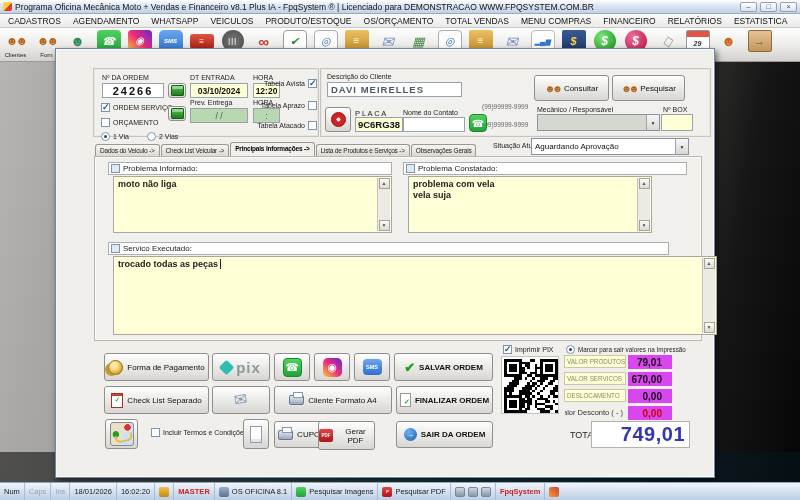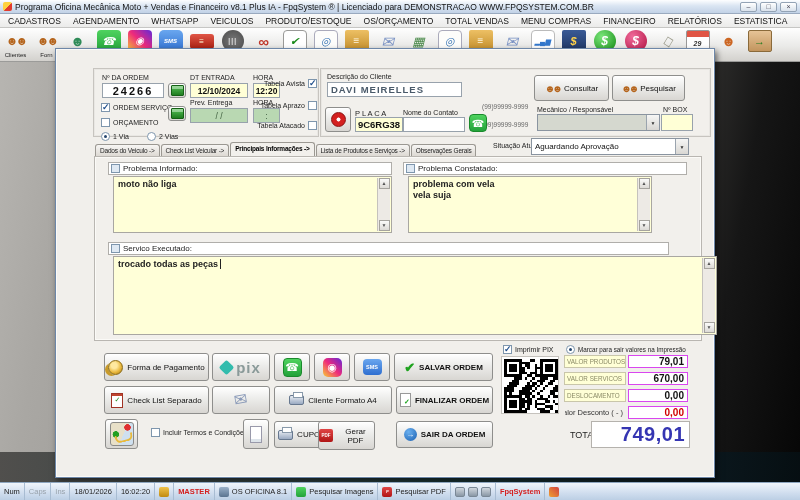--- a/index.html
+++ b/index.html
@@ -93,21 +93,21 @@
 .bluearrow{width:13px;height:13px;border-radius:50%;background:radial-gradient(circle at 35% 30%,#6ab0f0,#1a5fb0);color:#fff;font-size:8px;display:flex;align-items:center;justify-content:center;flex:none}
 .mapico{width:24px;height:24px;border-radius:3px;border:1px solid #8a8a88;position:relative;background:radial-gradient(circle at 75% 20%,#e03030 0 3px,transparent 3.5px),radial-gradient(circle at 22% 52%,#22a022 0 3px,transparent 3.5px),linear-gradient(115deg,#e8e0c8 0 55%,#cfe0ef 55% 100%)}
 .mapico::after{content:"";position:absolute;left:4px;top:11px;width:14px;height:6px;border:2px solid #e8b93a;border-top:none;border-radius:0 0 6px 6px;transform:rotate(-14deg)}
 .receipt{width:12px;height:17px;background:#fff;border:1px solid #99a;box-shadow:inset 0 -3px 0 #dde4ea}
 
 .qr{position:absolute;left:445px;top:307px;width:58px;height:58px;background:#fff;border:1px solid #c5c2bd}
 .qr b{position:absolute;width:2.6px;height:2.6px;background:#000}
 .trows{position:absolute;left:508px;top:306px;width:126px}
 .trow{display:flex;gap:2px;height:13px;margin-bottom:4px}
 .tlabel{width:62px;background:#ffffd6;border:1px solid #c9c6aa;font-size:6.3px;color:#8a8a66;display:flex;align-items:center;padding-left:2px;white-space:nowrap;overflow:hidden}
-.tvalue{width:60px;background:#fff;border:1px solid #d946ef;font-size:10px;font-weight:bold;color:#111;display:flex;align-items:center;justify-content:flex-end;padding-right:3px}
+.tvalue{width:44px;background:#fff;border:7px solid #d946ef;font-size:10px;font-weight:bold;color:#111;display:flex;align-items:center;justify-content:flex-end;padding-right:3px}
 .trow:last-child .tlabel{background:transparent;border-color:transparent;color:#333;font-size:7.5px;justify-content:flex-end;padding-right:2px}
 .trow:last-child .tvalue{color:#d00000}
 .total-label{position:absolute;left:514px;top:381px;font-size:9px;color:#222}
 .total-value{position:absolute;left:535px;top:372px;width:99px;height:27px;background:#fff;border:1px solid #b5b2ad;font-size:20px;font-weight:bold;color:#3535b2;display:flex;align-items:center;justify-content:flex-end;padding-right:4px;letter-spacing:.5px}
 
 .statusbar{position:absolute;left:0;right:0;bottom:0;height:18px;background:linear-gradient(#f0f5fb,#cfddee 60%,#bccfe4);border-top:1px solid #8ea6c0;display:flex;align-items:center;font-size:7.5px;color:#222;z-index:40}
 .seg{height:100%;display:flex;align-items:center;gap:3px;padding:0 4px;border-right:1px solid #a8bcd2;white-space:nowrap;flex:none}
 .seg.gray{color:#98a2ac}
 .seg.red{color:#d42020;font-weight:bold}
 .sico{width:10px;height:10px;border-radius:2px;display:flex;align-items:center;justify-content:center;font-size:6px;color:#fff;flex:none}
@@ -277,21 +277,21 @@
 
 <div class="os-win" data-name="service-order-window">
 
   <div class="gpanel" style="left:38px;top:20px;width:224px;height:67px" data-name="order-panel">
     <span class="lbl" style="left:7px;top:4px" data-name="order-number-label">Nº DA ORDEM</span>
     <div class="fld" style="left:7px;top:13px;width:62px;height:15px;font-weight:bold;font-size:11px;letter-spacing:2px" data-name="order-number-field">24266</div>
     <button class="btn" style="left:73px;top:13px;width:18px;height:15px" data-name="order-table-picker-button">
         <span class="tblico" data-name="table-icon"></span>
       </button>
     <span class="lbl" style="left:95px;top:4px" data-name="entry-date-label">DT ENTRADA</span>
-    <div class="fld yellow" style="left:95px;top:13px;width:58px;height:15px;font-weight:bold;font-size:8.5px" data-name="entry-date-field">12/10/2024</div>
+    <div class="fld yellow" style="left:95px;top:13px;width:58px;height:15px;font-weight:bold;font-size:8.5px" data-name="entry-date-field">03/10/2024</div>
     <span class="lbl" style="left:158px;top:4px" data-name="entry-time-label">HORA</span>
     <div class="fld yellow" style="left:158px;top:13px;width:27px;height:15px;font-weight:bold;font-size:8.5px" data-name="entry-time-field">12:20</div>
     <label class="check" style="left:6px;top:33px" data-name="ordem-servico-checkbox">
         <span class="box on" data-name="checkbox-mark"></span>
         <span class="cklbl" data-name="ordem-servico-label">ORDEM SERVIÇO</span>
       </label>
     <button class="btn" style="left:73px;top:36px;width:18px;height:15px" data-name="prev-table-picker-button">
         <span class="tblico" data-name="table-icon"></span>
       </button>
     <span class="lbl" style="left:95px;top:29px" data-name="prev-entrega-label">Prev. Entrega</span>

